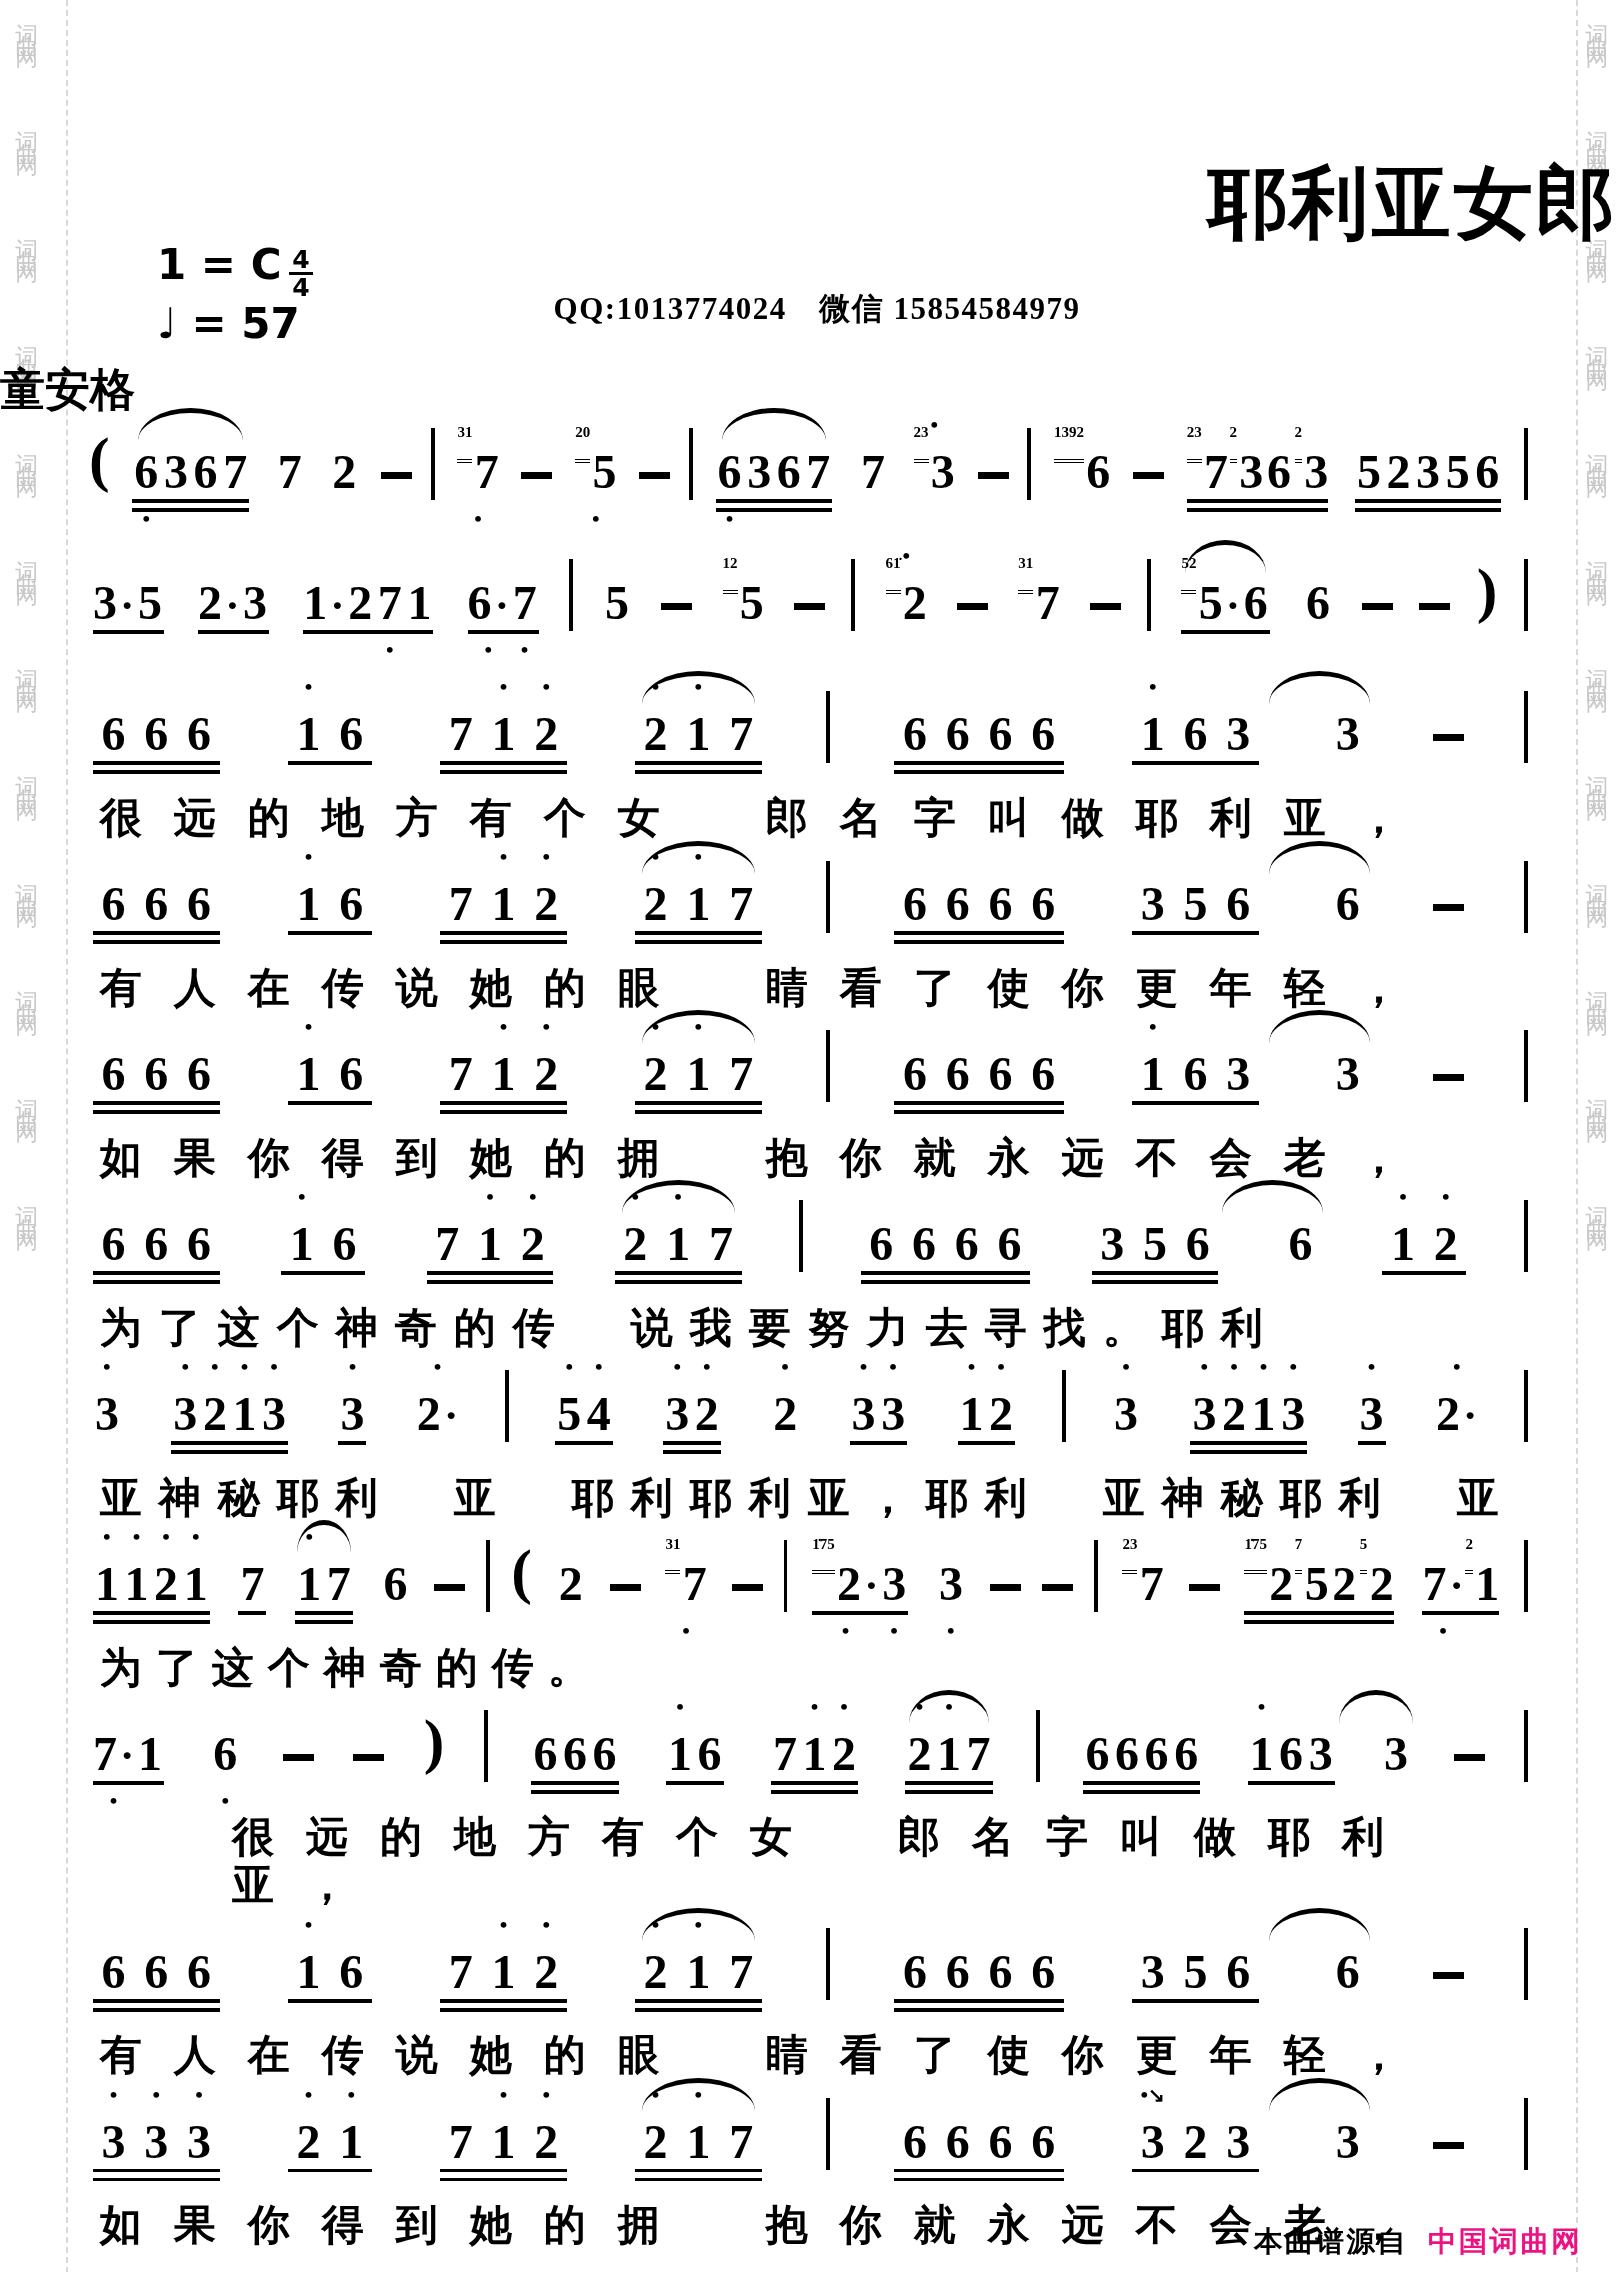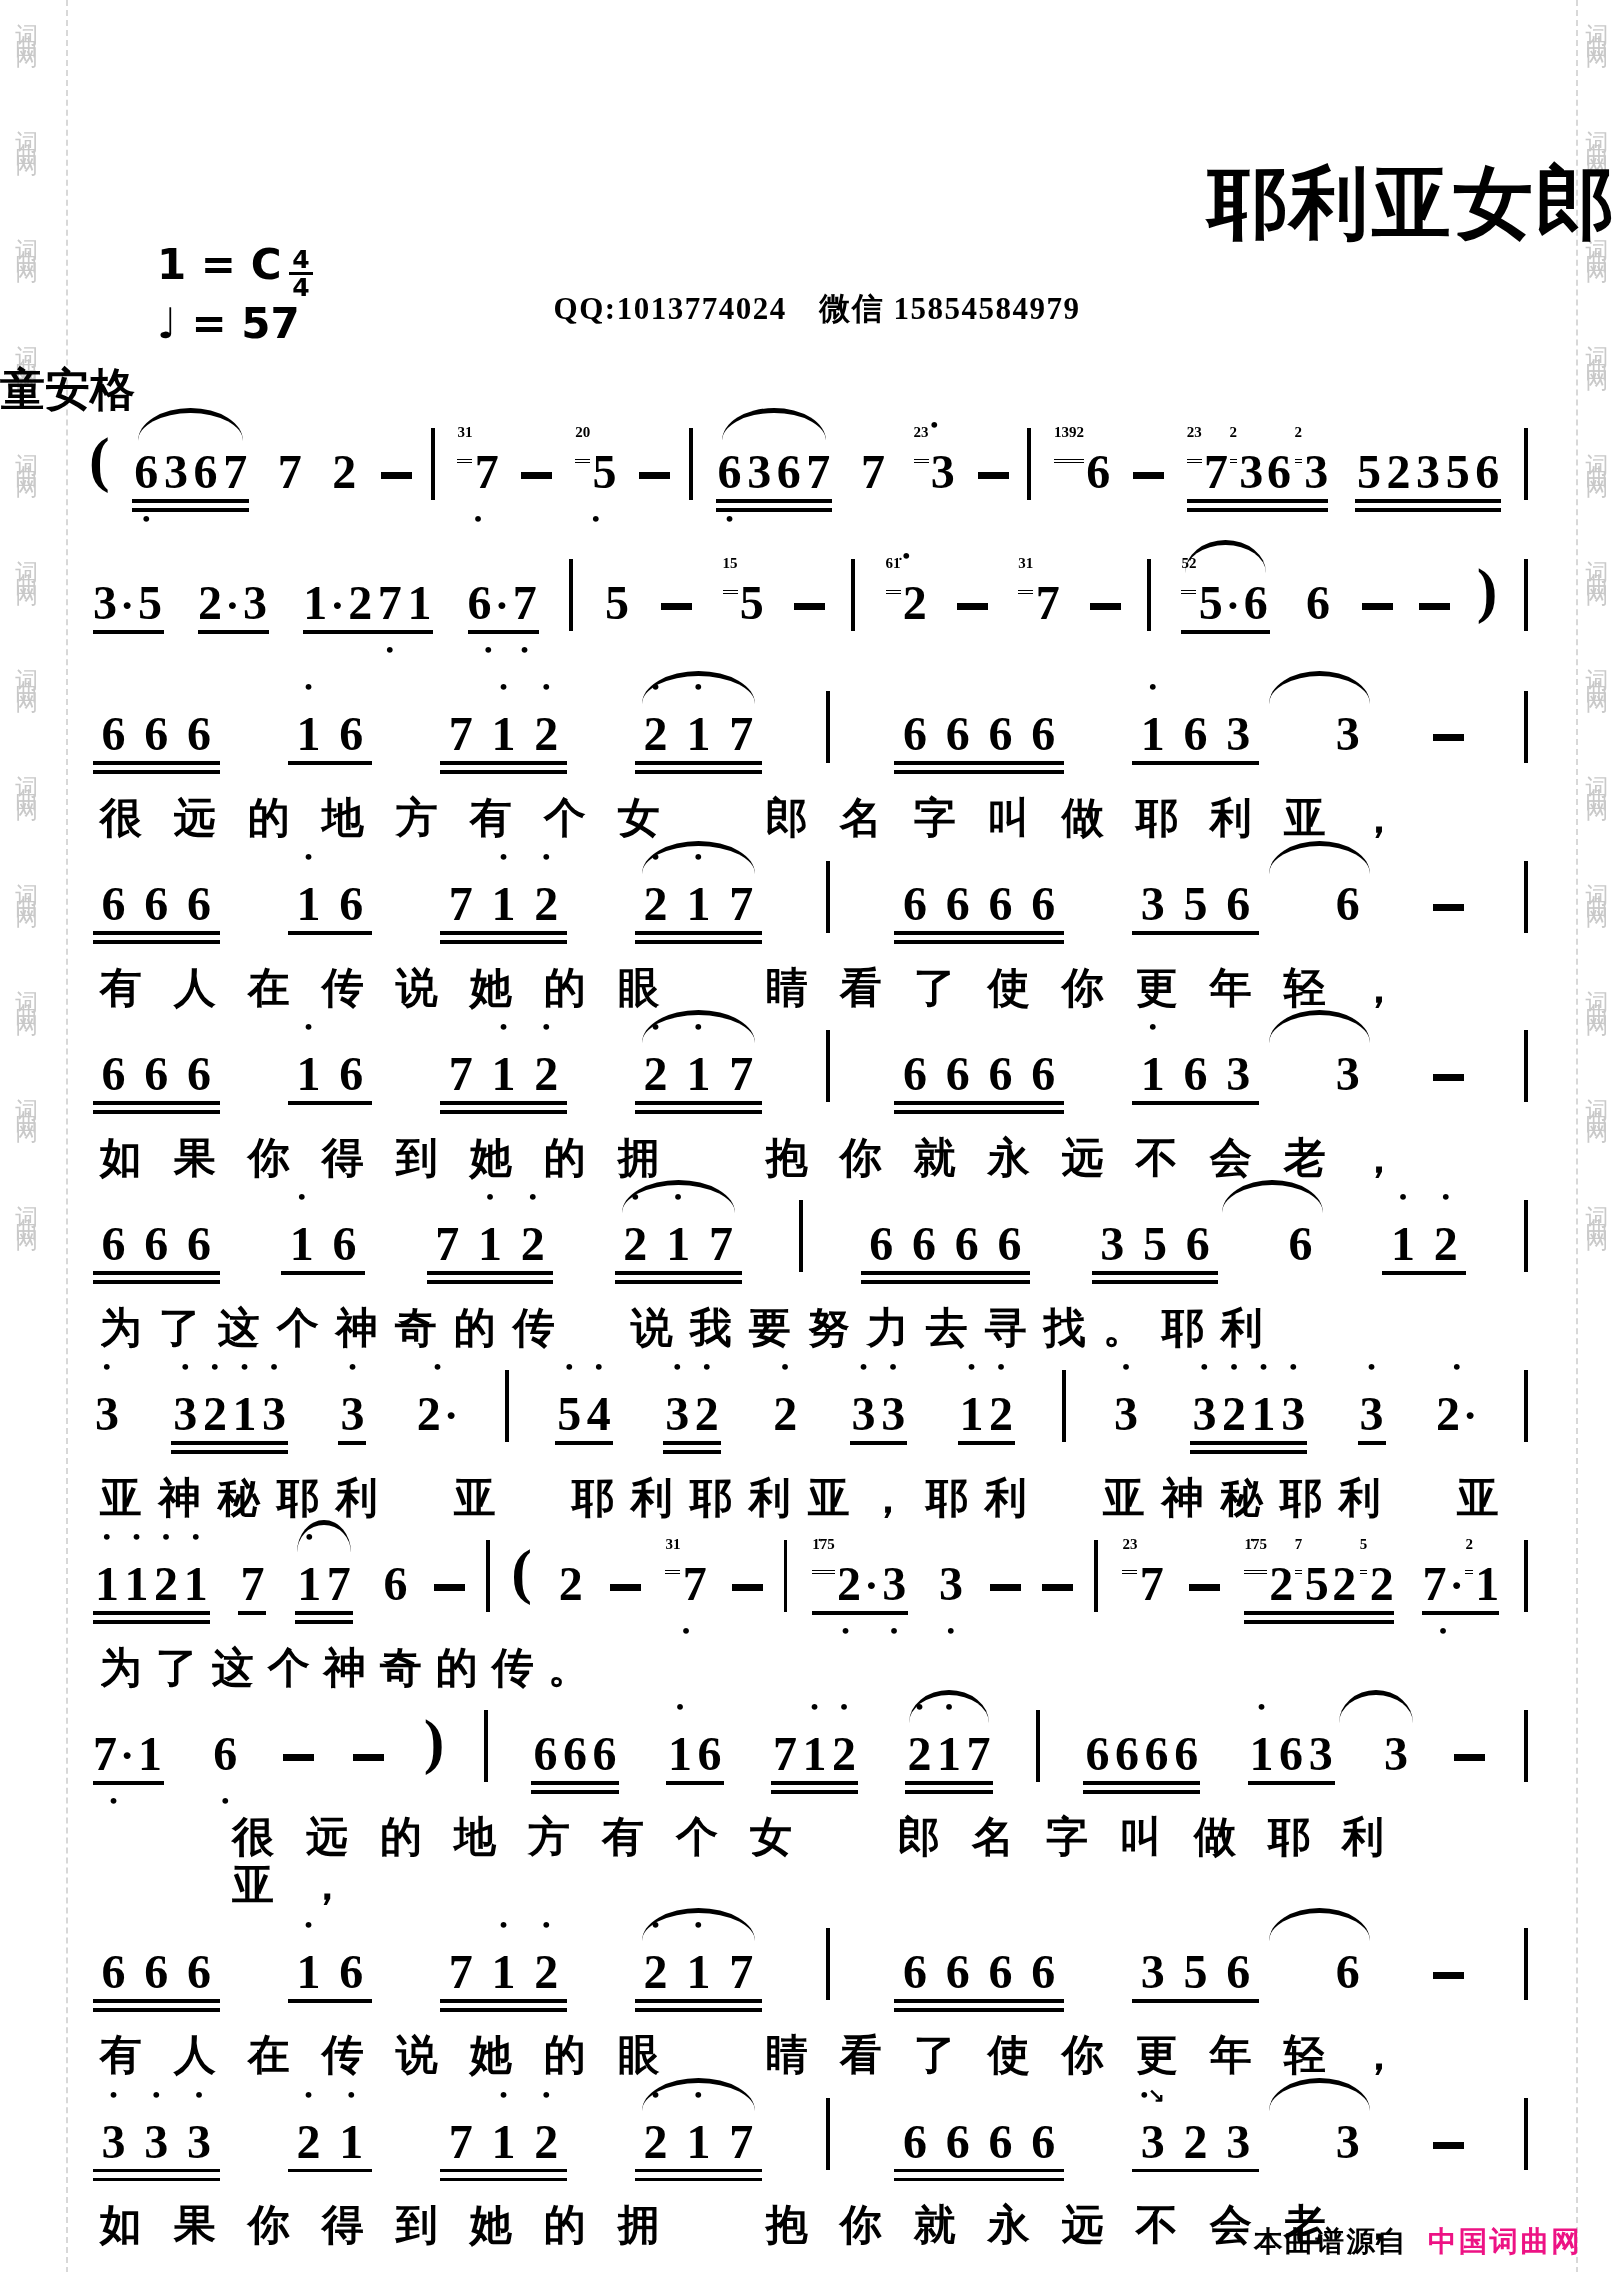--- a/index.html
+++ b/index.html
@@ -391,21 +391,21 @@
                 <b class="pd">5</b>
               </span>
               <span class="unr"></span>
             </span>
           </span>
           <span class="dash"></span>
           <span class="grp u0">
             <span class="note">
               <span class="ovr"></span>
               <span class="dig">
-                <span class="gr">15</span>
+                <span class="gr">12</span>
                 <b class="pd">5</b>
               </span>
               <span class="unr"></span>
             </span>
           </span>
           <span class="dash"></span>
           <span class="bar"></span>
           <span class="grp u0">
             <span class="note">
               <span class="ovr">•</span>

